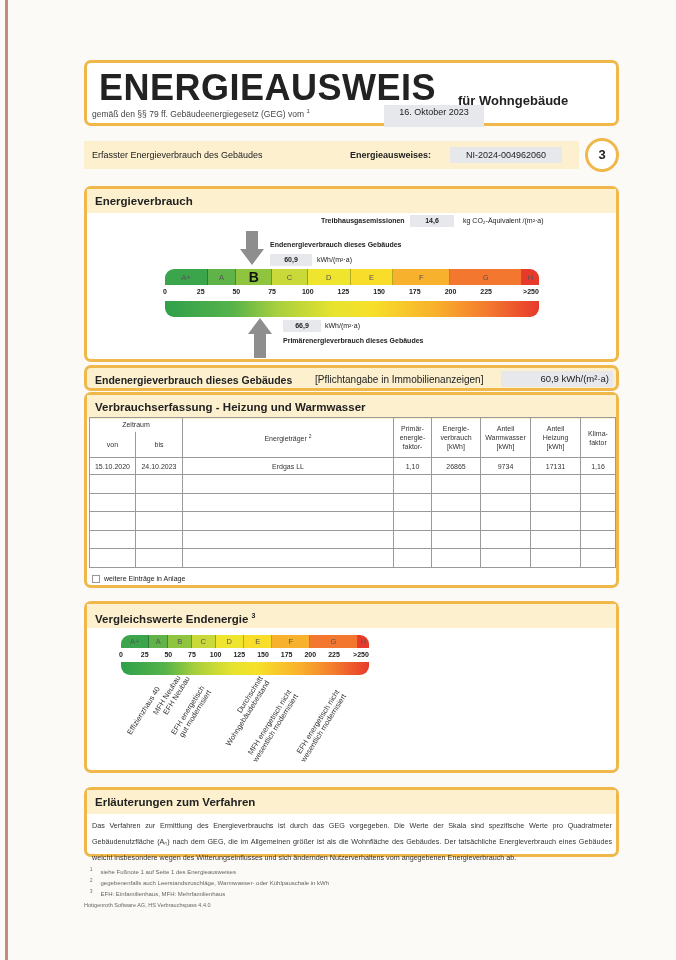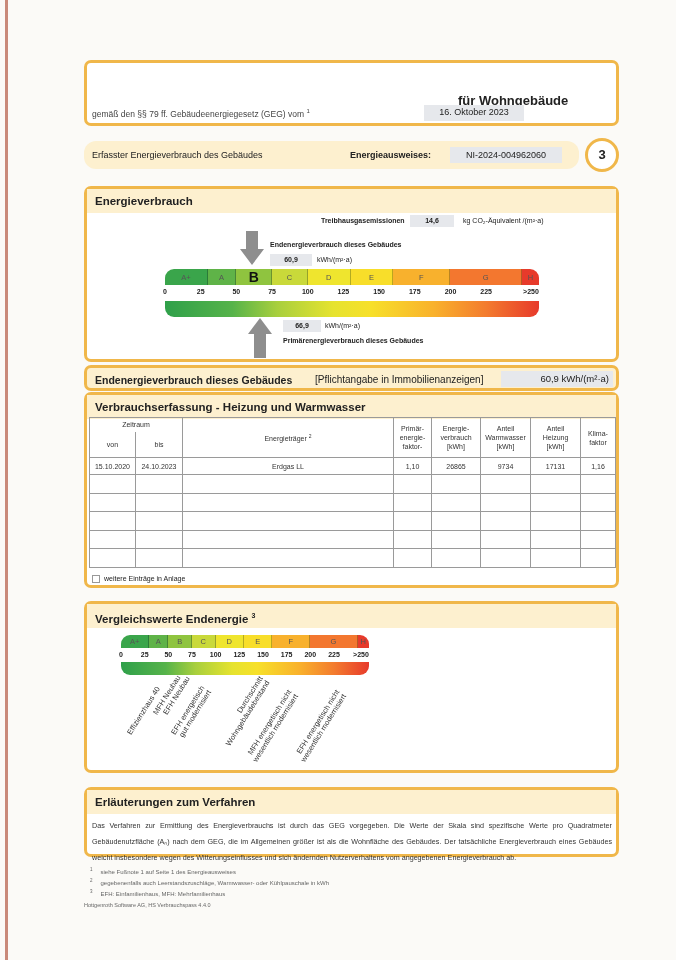--- a/index.html
+++ b/index.html
@@ -6,23 +6,23 @@
   body{width:676px;height:960px;background:#fbfaf7;position:relative;overflow:hidden;font-family:"Liberation Sans",sans-serif;color:#222;}
   .edge{position:absolute;left:5px;top:0;width:3px;height:960px;background:#c98a7a;}
   .box{position:absolute;border:3px solid #f0b74a;border-radius:7px;background:#fff;box-sizing:border-box;}
   .hdr{background:#fdf0cf;font-weight:bold;font-size:11.5px;padding:5px 8px;height:14px;line-height:14px;}
   .field{background:#e6e8ec;display:inline-block;text-align:center;}
   
   #title-box{left:84px;top:60px;width:535px;height:66px;}
   #doc-title{position:absolute;left:12px;top:4px;font-size:36px;font-weight:bold;letter-spacing:0.5px;color:#222;}
   #doc-sub{position:absolute;left:351px;top:30px;font-size:13px;font-weight:bold;margin-left:20px;}
   #geg-line{position:absolute;left:5px;top:45px;font-size:8.5px;color:#444;}
-  #geg-date{position:absolute;left:297px;top:42px;width:100px;height:16px;line-height:14px;font-size:9px;margin-left:40px;}
-  
-  #reg-bar{position:absolute;left:84px;top:141px;width:495px;height:28px;background:#fdf0cf;border-radius:12px;}
+  #geg-date{position:absolute;left:297px;top:42px;width:100px;height:22px;line-height:14px;font-size:9px;}
+  
+  #reg-bar{position:absolute;left:84px;top:141px;width:495px;height:28px;background:#fdf0cf;border-radius:0;}
   #reg-title{position:absolute;left:8px;top:9px;font-size:9px;}
   #reg-label{position:absolute;left:266px;top:9px;font-size:9px;font-weight:bold;}
   #reg-value{position:absolute;left:366px;top:6px;width:112px;height:16px;line-height:16px;font-size:9px;}
   #page-num{position:absolute;left:585px;top:138px;width:34px;height:34px;border:3px solid #f0b74a;border-radius:50%;box-sizing:border-box;text-align:center;line-height:28px;font-weight:bold;font-size:13px;background:#fff;}
   
   #energy-box{left:84px;top:186px;width:535px;height:176px;}
   .lbl{position:absolute;font-size:7px;font-weight:bold;}
   .unit{position:absolute;font-size:7px;}
   .fsmall{position:absolute;height:12px;line-height:12px;font-size:7px;font-weight:bold;}
   .scale-top{position:absolute;display:flex;border-radius:9px 9px 0 0;overflow:hidden;}
@@ -53,20 +53,21 @@
   #explain-box{left:84px;top:787px;width:535px;height:70px;}
   #explain-text{position:absolute;left:5px;top:28px;width:520px;font-size:7.2px;line-height:16px;color:#333;text-align:justify;}
   .fn{position:absolute;font-size:6px;color:#666;}
 </style>
 </head>
 <body>
 
 <div class="edge"></div>
 
 <div class="box" id="title-box">
+  <div id="doc-title">ENERGIEAUSWEIS</div>
   <div id="doc-sub">für Wohngebäude</div>
   <div id="geg-line"><span>gemäß den §§ 79 ff. Gebäudeenergiegesetz (GEG) vom</span> <sup style="font-size:6px">1</sup></div>
   <div id="geg-date" class="field">16. Oktober 2023</div>
 </div>
 
 <div id="reg-bar">
   <div id="reg-title">Erfasster Energieverbrauch des Gebäudes</div>
   <div id="reg-label">Energieausweises:</div>
   <div id="reg-value" class="field">NI-2024-004962060</div>
 </div>

